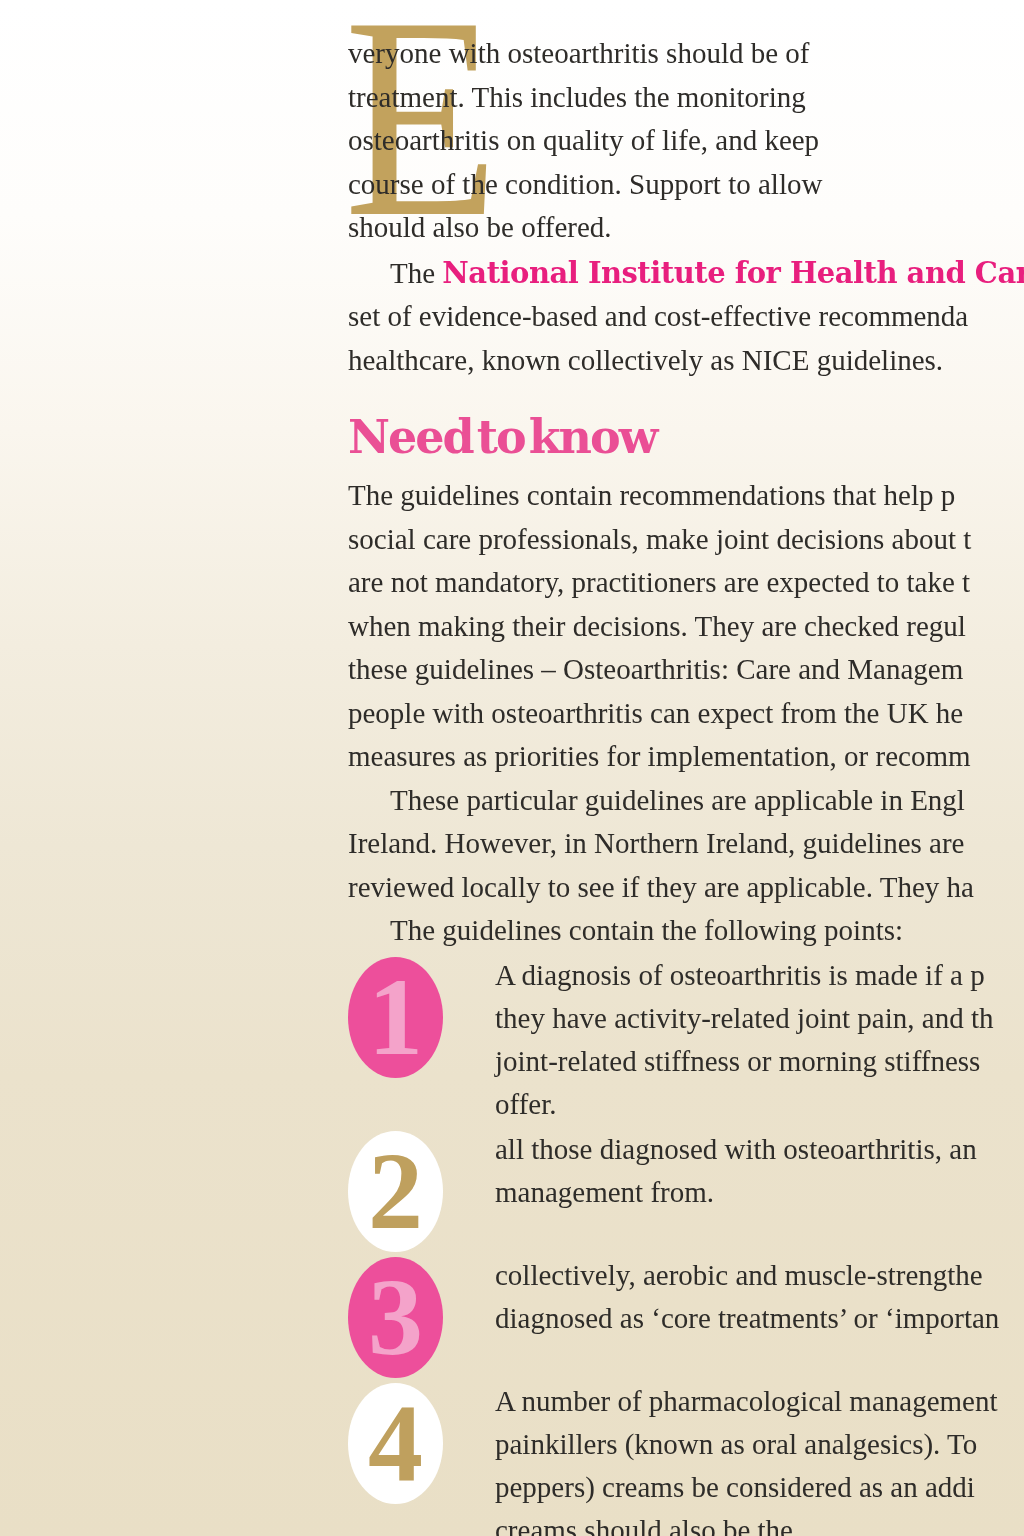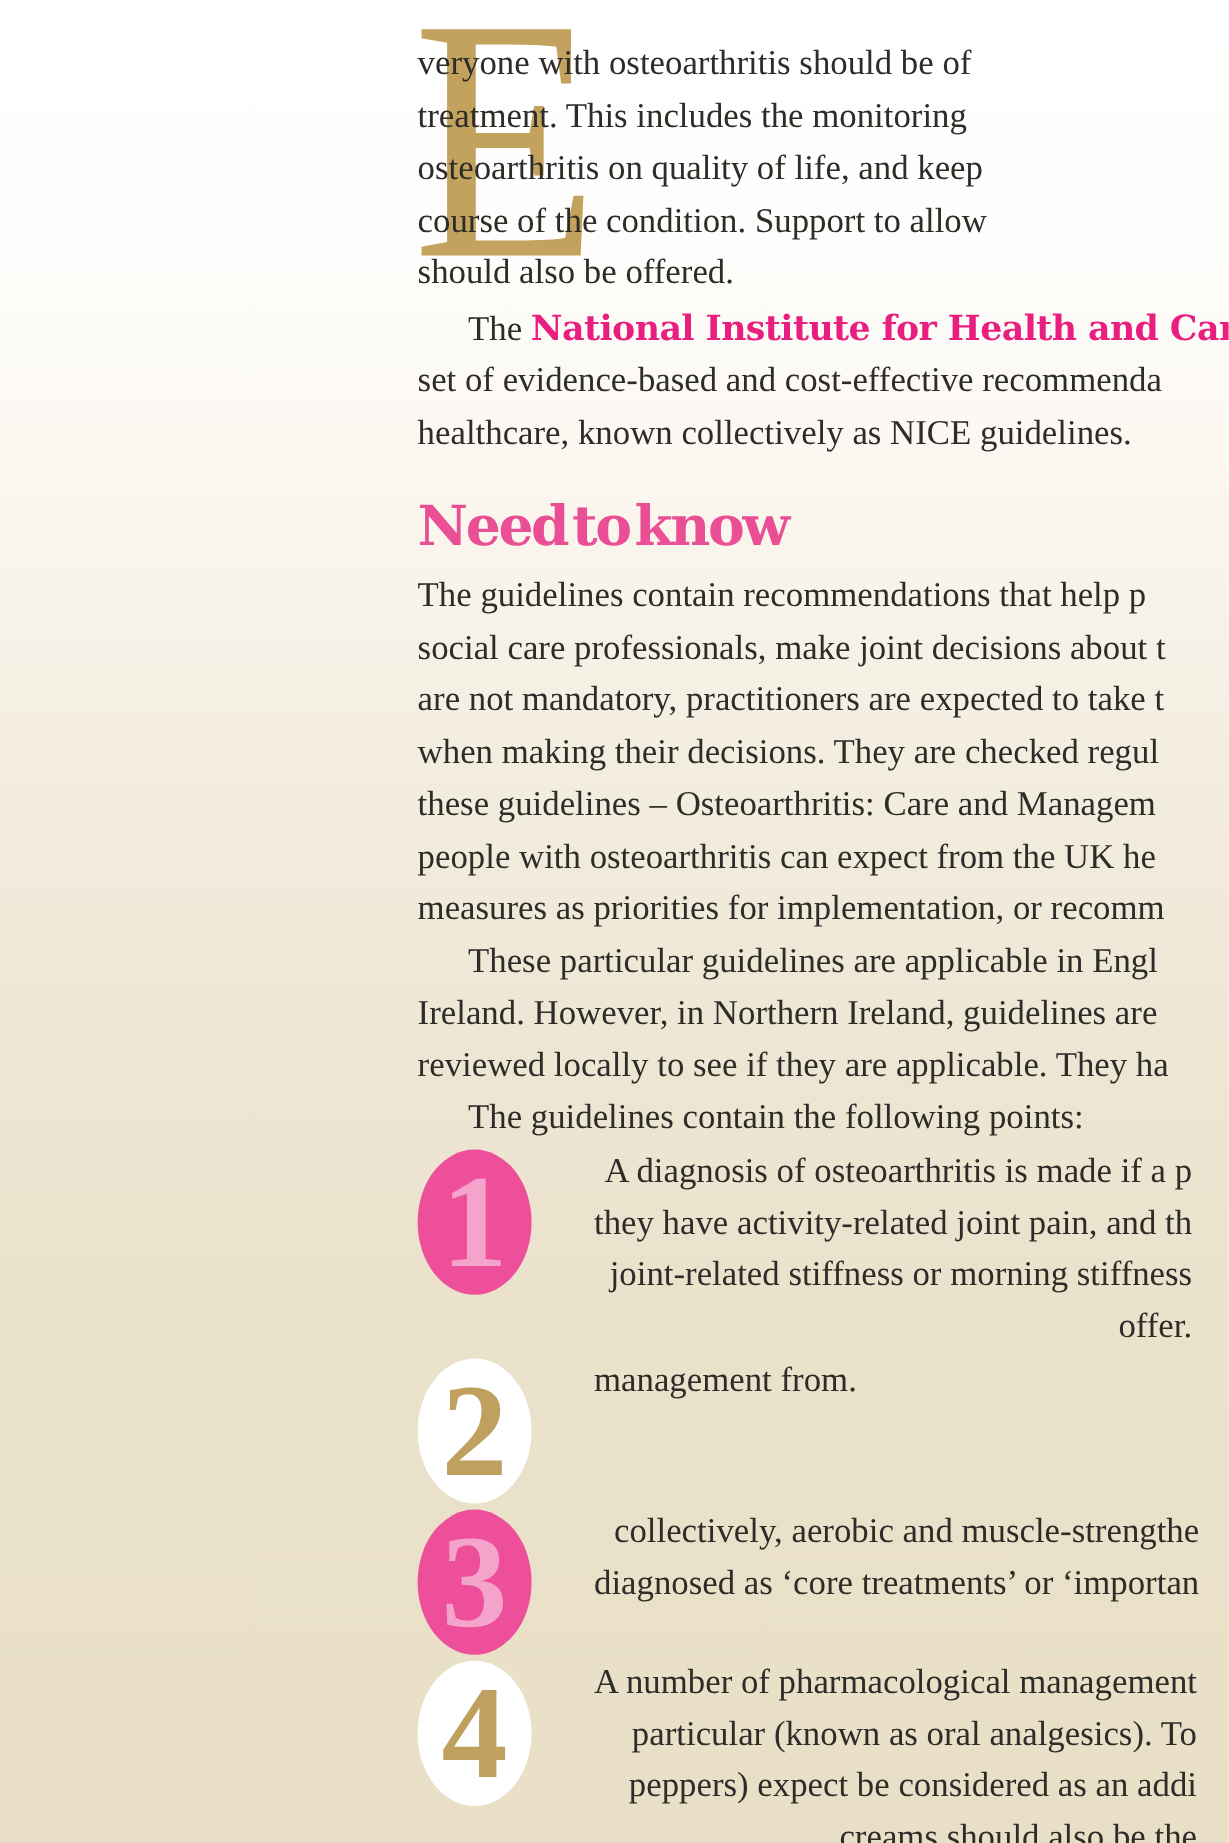--- a/index.html
+++ b/index.html
@@ -58,21 +58,21 @@
     line-height: 50px;
     color: #ea4f95;
     letter-spacing: -2px;
     word-spacing: -10px;
   }
   .para { margin: 0; }
   .p2 { margin-top: 2px; }
   .list-intro { margin-bottom: 1px; }
   .points { margin-top: 0; }
   .point { display: flex; margin-bottom: 2px; }
-  .point .lines .line { line-height: 43px; text-align: right; }
+  .point .lines .line { line-height: 43px; }
   .badge {
     flex: 0 0 95px;
     height: 121px;
     margin-right: 52px;
     margin-top: 3px;
     border-radius: 50%;
     display: flex;
     align-items: center;
     justify-content: center;
   }
@@ -142,41 +142,42 @@
           <div class="line">joint-related stiffness or morning stiffness</div>
           <div class="line">offer.</div>
         </div>
       </div>
 
       <div class="point">
         <div class="badge badge-white">
           <span class="num num-gold">2</span>
         </div>
         <div class="lines">
+          <div class="line">all those diagnosed with osteoarthritis, an</div>
           <div class="line">management from.</div>
         </div>
       </div>
 
       <div class="point">
         <div class="badge badge-pink">
           <span class="num num-pink">3</span>
         </div>
         <div class="lines">
           <div class="line">collectively, aerobic and muscle-strengthe</div>
           <div class="line">diagnosed as ‘core treatments’ or ‘importan</div>
         </div>
       </div>
 
       <div class="point">
         <div class="badge badge-white">
           <span class="num num-gold">4</span>
         </div>
         <div class="lines">
           <div class="line">A number of pharmacological management</div>
-          <div class="line">particular (known as oral analgesics). To</div>
-          <div class="line">peppers) expect be considered as an addi</div>
+          <div class="line">painkillers (known as oral analgesics). To</div>
+          <div class="line">peppers) creams be considered as an addi</div>
           <div class="line">creams should also be the</div>
         </div>
       </div>
 
     </div>
   </div>
 </div>
 
 </body></html>

